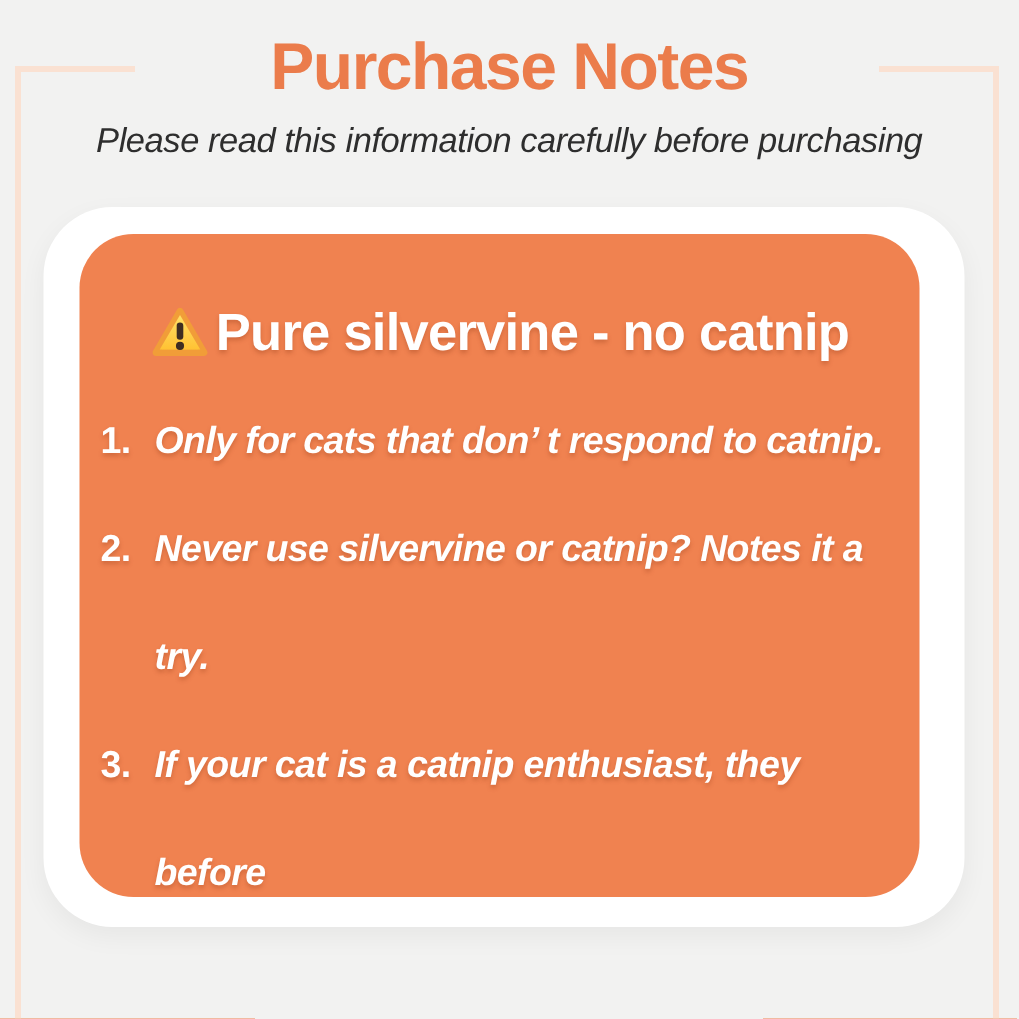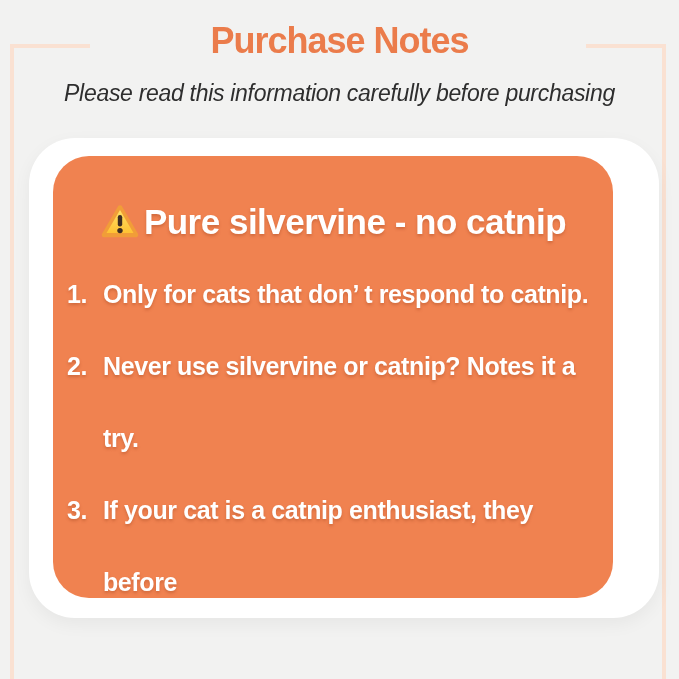--- a/index.html
+++ b/index.html
@@ -15,39 +15,38 @@
   .frame-line { position: absolute; background: #FAE1D2; }
   .fl-left-v  { left: 10px;  top: 44px; width: 4px;  height: 635px; }
   .fl-right-v { left: 662px; top: 44px; width: 4px;  height: 635px; }
   .fl-left-h  { left: 10px;  top: 44px; width: 80px; height: 4px; }
   .fl-right-h { left: 586px; top: 44px; width: 80px; height: 4px; }
 
   
   .title {
     position: absolute; left: 0; top: 20px; width: 679px;
     text-align: center;
-    font-size: 36px; font-weight: bold; letter-spacing: -1px;
+    font-size: 44px; font-weight: bold; letter-spacing: -1px;
     color: #EB7C4B;
   }
   .subtitle {
     position: absolute; left: 0; top: 80px; width: 679px;
     text-align: center;
     font-size: 23px; font-style: italic;
     color: #2E2E2E;
     letter-spacing: -0.3px;
   }
 
   
   .panel {
     position: absolute; left: 29px; top: 138px;
     width: 614px; height: 480px;
     background: #FFFFFF;
     border-radius: 46px;
     box-shadow: 0 6px 18px rgba(0,0,0,0.05);
-    padding-left: 16px;
   }
 
   
   .card {
     position: absolute; left: 24px; top: 18px;
     width: 560px; height: 442px;
     background: #F08250;
     border-radius: 36px;
     box-sizing: border-box;
     overflow: hidden;
@@ -73,21 +72,21 @@
   }
   .note-item {
     display: flex;
     color: #FFFFFF;
     font-size: 25px; font-weight: bold;
     line-height: 72px;
     letter-spacing: -0.4px;
     text-shadow: 0 2px 3px rgba(150,60,25,0.35);
   }
   .note-num { width: 36px; flex-shrink: 0; }
-  .note-text { white-space: pre-line; }
+  .note-text { white-space: pre-line; font-style: italic; }
 </style>
 </head>
 <body>
 
 <div class="frame-line fl-left-v"></div>
 <div class="frame-line fl-right-v"></div>
 <div class="frame-line fl-left-h"></div>
 <div class="frame-line fl-right-h"></div>
 
 <div class="title">Purchase Notes</div>

